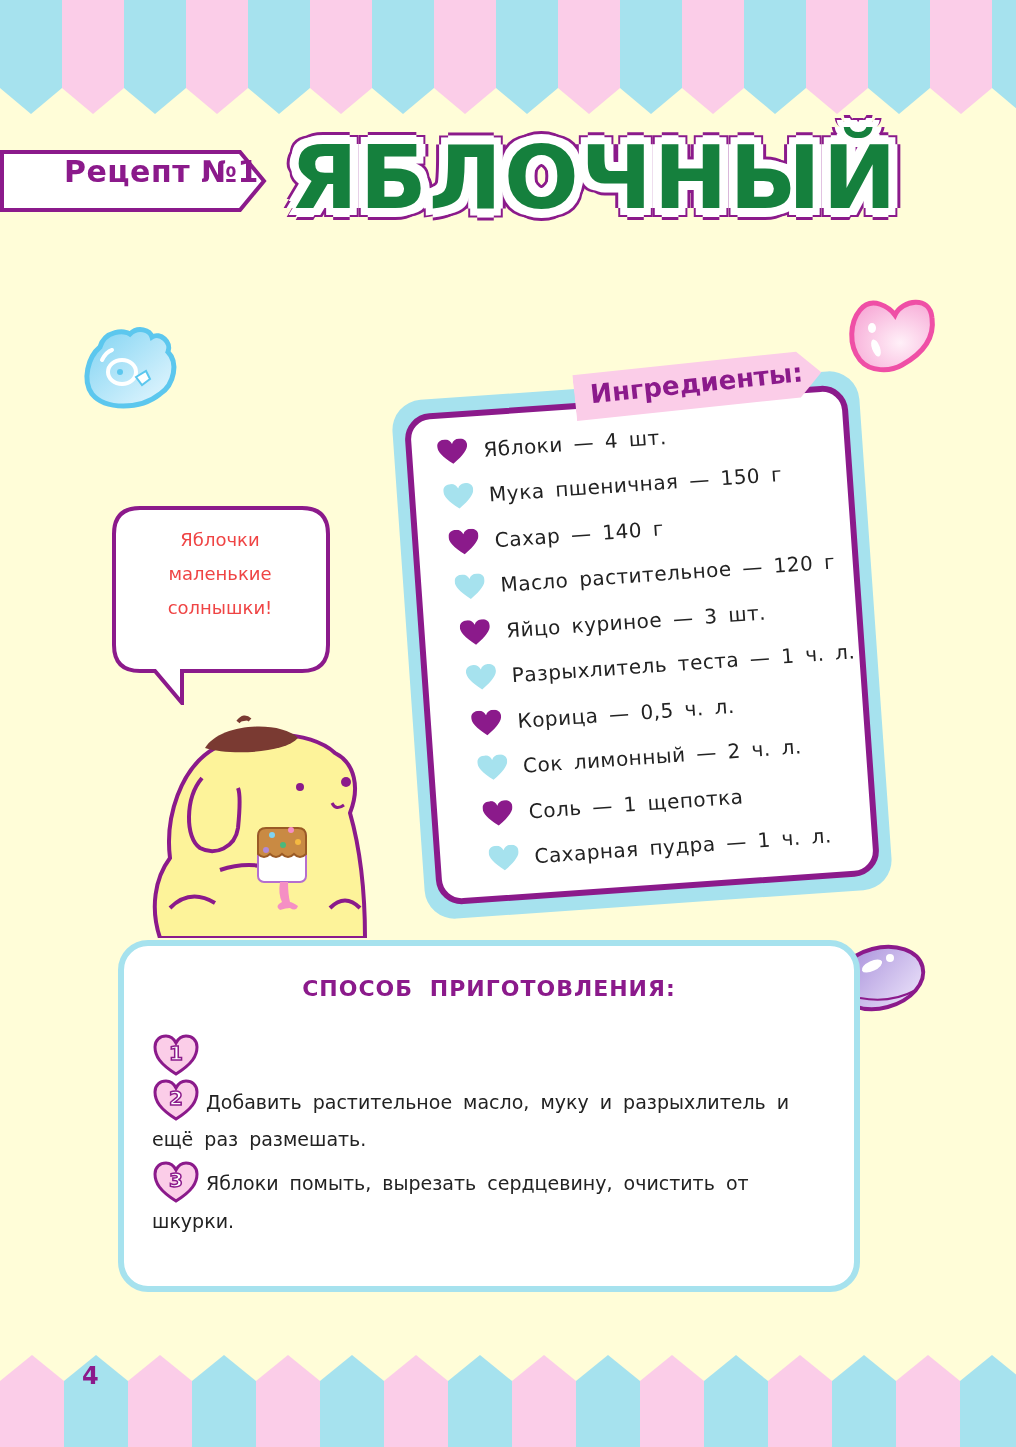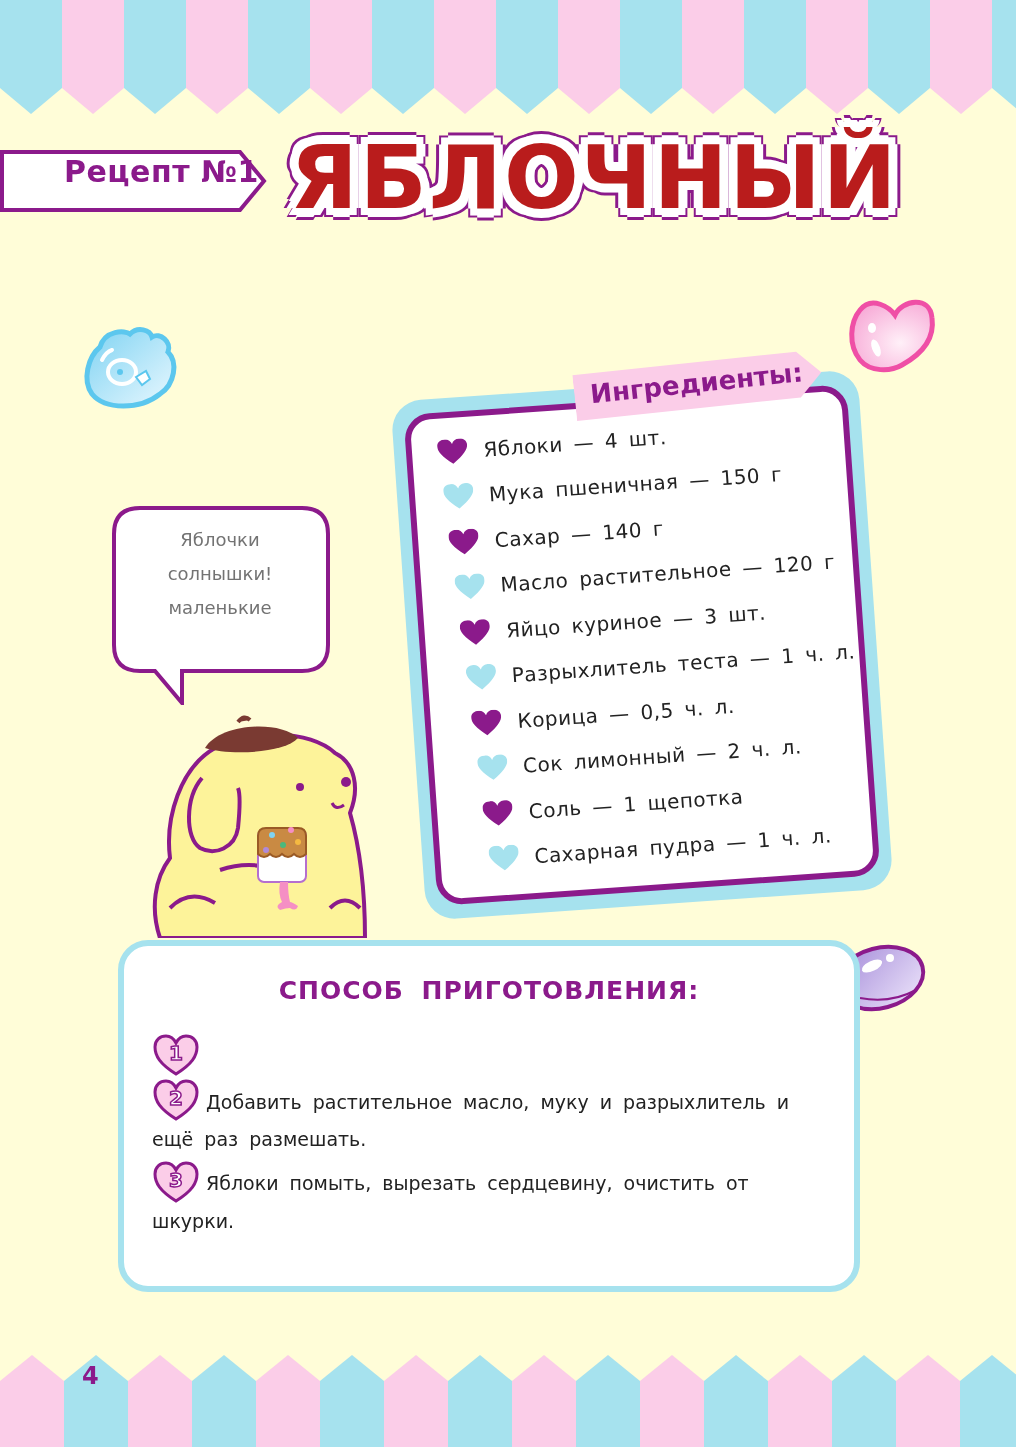--- a/index.html
+++ b/index.html
@@ -15,21 +15,21 @@
     position:absolute; left:0; top:148px; width:268px; height:66px;
   }
   .recipe-tag svg { position:absolute; left:0; top:0; }
   .recipe-tag-label {
     position:absolute; left:64px; top:6px; font-size:30px; font-weight:bold;
     color:#8b1a8b; letter-spacing:0.5px;
   }
 
   .title {
     position:absolute; left:290px; top:128px; width:600px; text-align:center;
-    font-family:"DejaVu Sans", sans-serif; font-weight:bold; color:#b91c1c;
+    font-family:"DejaVu Sans", sans-serif; font-weight:bold; color:#15803d;
     font-size:88px; line-height:100px; letter-spacing:2px;
     -webkit-text-stroke:0px;
     text-shadow:
       0 0 0 #fff,
       5px 0 0 #fff, -5px 0 0 #fff, 0 5px 0 #fff, 0 -5px 0 #fff,
       4px 4px 0 #fff, -4px 4px 0 #fff, 4px -4px 0 #fff, -4px -4px 0 #fff,
       9px 0 0 #fff, -9px 0 0 #fff, 0 9px 0 #fff, 0 -9px 0 #fff,
       7px 7px 0 #fff, -7px 7px 0 #fff, 7px -7px 0 #fff, -7px -7px 0 #fff,
       12px 0 0 #8b1a8b, -12px 0 0 #8b1a8b, 0 12px 0 #8b1a8b, 0 -12px 0 #8b1a8b,
       9px 9px 0 #8b1a8b, -9px 9px 0 #8b1a8b, 9px -9px 0 #8b1a8b, -9px -9px 0 #8b1a8b;
@@ -66,30 +66,30 @@
     font-size:20px; color:#222; letter-spacing:0.5px; word-spacing:4px;
   }
   .ing-item .heart { width:30px; height:26px; margin-right:16px; flex:none; }
 
   .speech {
     position:absolute; left:110px; top:505px; width:220px; height:200px;
   }
   .speech svg { position:absolute; left:0; top:0; }
   .speech-text {
     position:absolute; left:10px; top:18px; width:200px; text-align:center;
-    font-size:18px; line-height:34px; color:#737373; word-spacing:3px;
+    font-size:18px; line-height:34px; color:#ef4444; word-spacing:3px;
   }
 
   .method-card {
     position:absolute; left:118px; top:940px; width:742px; height:352px;
     background:#fff; border:6px solid #a6e2ee; border-radius:30px; box-sizing:border-box;
   }
   .method-title {
     position:absolute; left:0; top:30px; width:100%; text-align:center;
-    font-size:25px; font-weight:bold; color:#8b1a8b; letter-spacing:1px; word-spacing:8px;
+    font-size:22px; font-weight:bold; color:#8b1a8b; letter-spacing:1px; word-spacing:8px;
   }
   .steps { position:absolute; left:28px; top:92px; width:680px; }
   .step { position:relative; font-size:19px; line-height:36px; color:#222; word-spacing:5px; margin-bottom:8px; }
   .step-badge {
     display:inline-block; width:48px; height:42px; vertical-align:middle; position:relative; margin-right:6px; margin-top:-6px;
   }
   .step-badge svg { position:absolute; left:0; top:0; }
   .step-num {
     position:absolute; left:0; top:7px; width:48px; text-align:center; font-weight:bold;
     font-size:20px; color:#fff; -webkit-text-stroke:1.5px #8b1a8b; line-height:24px;
@@ -196,22 +196,22 @@
   <circle cx="60" cy="18" r="4" fill="#fff"></circle>
   <path d="M30,58 q30,6 56,-8" stroke="#8b1a8b" stroke-width="2" fill="none"></path>
 </svg>
 
 <div class="speech">
   <svg width="230" height="200" viewBox="0 0 230 200">
     <path d="M30,3 H192 Q218,3 218,29 V140 Q218,166 192,166 H72 V198 L45,166 H30 Q4,166 4,140 V29 Q4,3 30,3 Z" fill="#fff" stroke="#8b1a8b" stroke-width="4"></path>
   </svg>
   <div class="speech-text">
     <div>Яблочки</div>
+    <div>маленькие</div>
     <div>солнышки!</div>
-    <div>маленькие</div>
   </div>
 </div>
 
 <svg class="deco" style="left:140px;top:708px" width="260" height="230" viewBox="0 0 260 230">
   <path d="M20,230 C10,200 15,170 30,150 C25,110 40,60 75,40 C110,20 170,22 195,45 C215,55 220,80 210,105 C220,140 225,180 225,230 Z" fill="#fdf39a" stroke="#8b1a8b" stroke-width="4"></path>
   <path d="M65,40 C80,15 140,12 158,30 C145,45 90,48 65,40 Z" fill="#7a3a32"></path>
   <path d="M98,14 q6,-8 12,-2" fill="#7a3a32" stroke="#7a3a32" stroke-width="4"></path>
   <path d="M62,70 C45,90 45,130 60,140 C75,148 95,140 98,120 C100,100 100,85 98,80" fill="none" stroke="#8b1a8b" stroke-width="4"></path>
   <circle cx="160" cy="79" r="4" fill="#8b1a8b"></circle>
   <circle cx="206" cy="74" r="5" fill="#8b1a8b"></circle>

